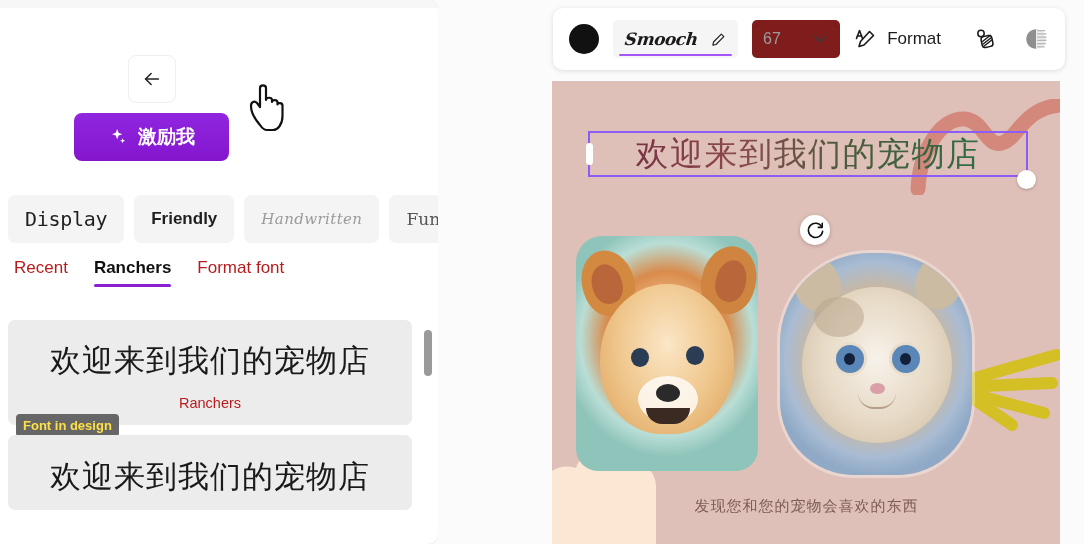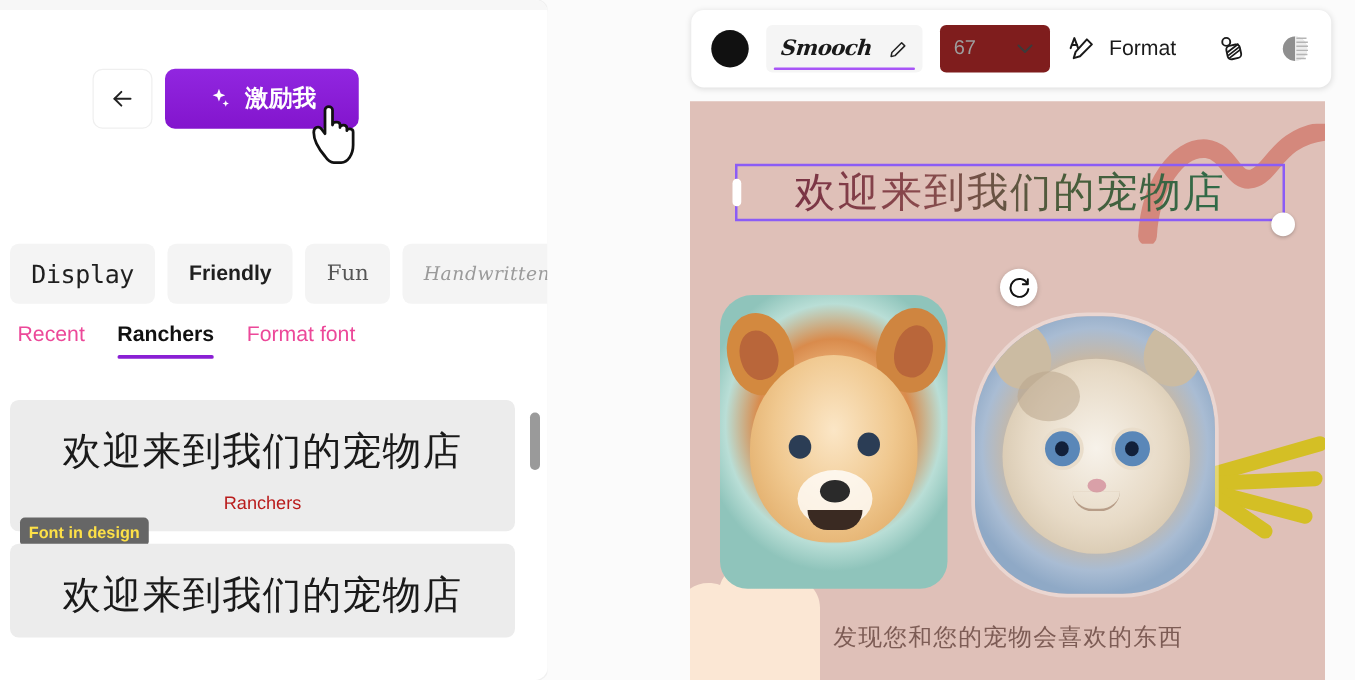--- a/index.html
+++ b/index.html
@@ -18,21 +18,21 @@
     background: #ffffff;
     border-top-right-radius: 10px;
     border-bottom-right-radius: 10px;
     box-shadow: 0 0 0 1px #f0f0f0;
     overflow: hidden;
   }
   .panel-topstrip { position:absolute; left:0; top:0; width:438px; height:8px; background:#f7f7f7; }
 
   .header-row {
     position: absolute; left: 74px; top: 55px;
-    display: flex; align-items: center; gap: 10px;
+    display: flex; align-items: center; gap: 10px; flex-direction: column;
   }
   .back-btn {
     width: 48px; height: 48px; border-radius: 8px;
     background: #ffffff; border: 1px solid #efefef;
     display: flex; align-items: center; justify-content: center;
     cursor: pointer;
   }
   .back-btn svg { width: 22px; height: 22px; }
   .inspire-btn {
     height: 48px; padding: 0 22px; border-radius: 8px;
@@ -71,21 +71,21 @@
   .chip.c-display { font-family: "DejaVu Sans Mono", monospace; font-size:20px; letter-spacing:-.3px;}
   .chip.c-friendly { font-weight: 700; }
   .chip.c-fun { font-family: "DejaVu Serif", serif; color:#555; }
   .chip.c-hand { font-style: italic; font-family:"DejaVu Serif", serif; color:#9a9a9a; font-size:15px; letter-spacing:.4px;}
 
   .tabs {
     position: absolute; left: 14px; top: 258px;
     display: flex; align-items: flex-end; gap: 26px;
   }
   .tab {
-    font-size: 17px; color: #ec4899; padding-bottom: 9px; cursor: pointer; position: relative;
+    font-size: 17px; color: #b91c1c; padding-bottom: 9px; cursor: pointer; position: relative;
   }
   .tab.active { color: #111; font-weight: 700; }
   .tab.active:after {
     content:""; position:absolute; left:0; right:0; bottom:0; height:3px;
     background:#8a1fd4; border-radius:2px;
   }
 
   .font-list { position: absolute; left: 8px; top: 320px; width: 422px; }
   .font-card {
     width: 404px; background: #ececec; border-radius: 7px;
@@ -188,21 +188,21 @@
     background: radial-gradient(ellipse 56% 52% at 50% 48%, #f3ece3 0%, #e4d6c3 36%, #cbb79e 60%, #a9bcd3 84%, #8fa9c6 100%);
     box-shadow: 0 0 0 3px rgba(255,255,255,.35);
   }
   .eye { position:absolute; border-radius:50%; background:#2b3d55; }
   .nose { position:absolute; border-radius:50%; }
   .ear { position:absolute; border-radius:50% 50% 45% 45%; }
   .muzzle { position:absolute; border-radius:50%; background:rgba(255,255,255,.78); }
 
   .subtitle {
     position: absolute; left: 1px; right: 0; top: 416px; text-align: center;
-    font-size: 19px; color: #7d5c55; letter-spacing: 1px;
+    font-size: 15px; color: #7d5c55; letter-spacing: 1px;
   }
 </style>
 </head>
 <body>
 
 <div id="root">
 
   <div class="panel">
     <div class="panel-topstrip"></div>
 
@@ -227,25 +227,25 @@
     </svg>
 
 
     <div class="chips">
       <div class="chip c-display">
           <span>Display</span>
         </div>
       <div class="chip c-friendly">
           <span>Friendly</span>
         </div>
+      <div class="chip c-hand">
+          <span>Handwritten</span>
+        </div>
       <div class="chip c-fun">
           <span>Fun</span>
-        </div>
-      <div class="chip c-hand">
-          <span>Handwritten</span>
         </div>
 
     </div>
 
     <div class="tabs">
       <div class="tab"><span>Recent</span></div>
       <div class="tab active"><span>Ranchers</span></div>
       <div class="tab"><span>Format font</span></div>
     </div>
 

